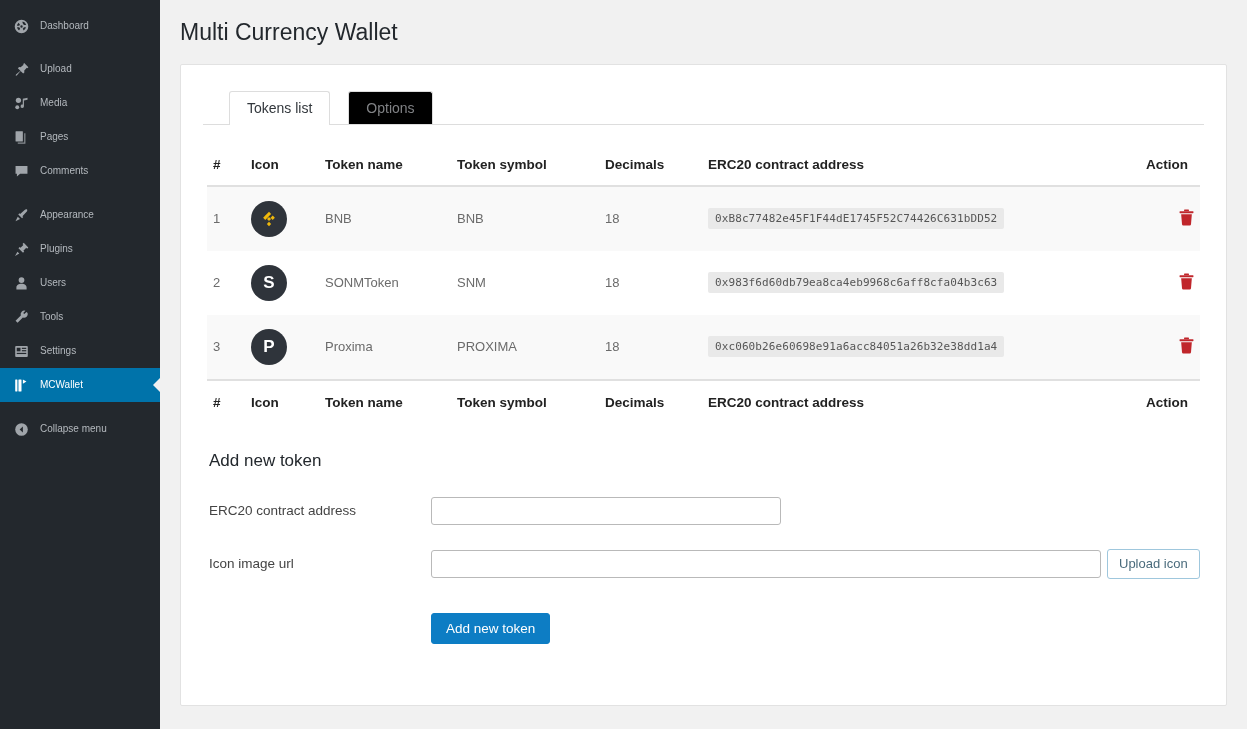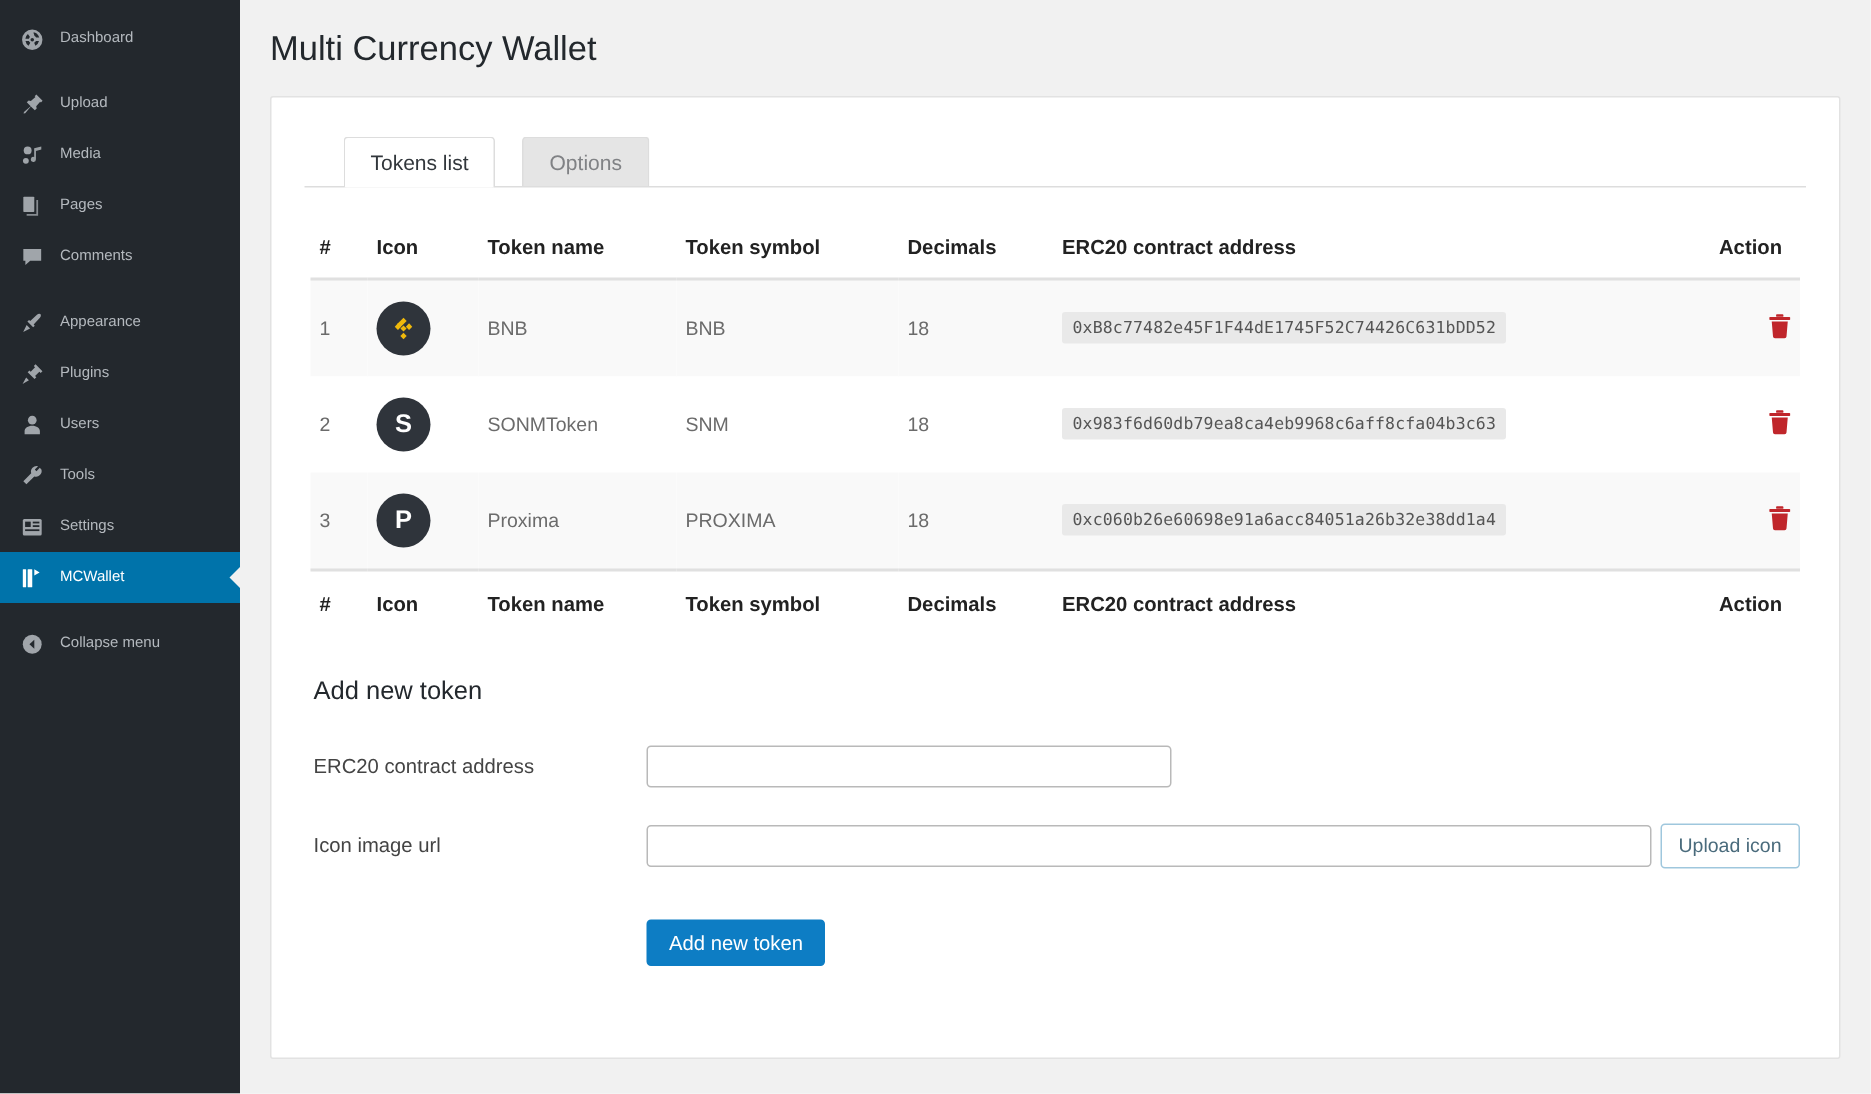--- a/index.html
+++ b/index.html
@@ -117,21 +117,21 @@
   }
   .tab.active {
     background: #fff;
     color: #32373c;
     font-weight: 400;
     margin-bottom: -1px;
     padding-bottom: 10px;
     border-color: #ddd;
   }
   .tab.inactive {
-    background: #e5e5e5;
+    background: #000000;
     color: #808285;
     border-color: #ddd;
   }
 
   
   .table-wrap { padding: 22px 4px 0 4px; }
   table.tokens {
     width: 100%;
     border-collapse: collapse;
     font-size: 13px;

